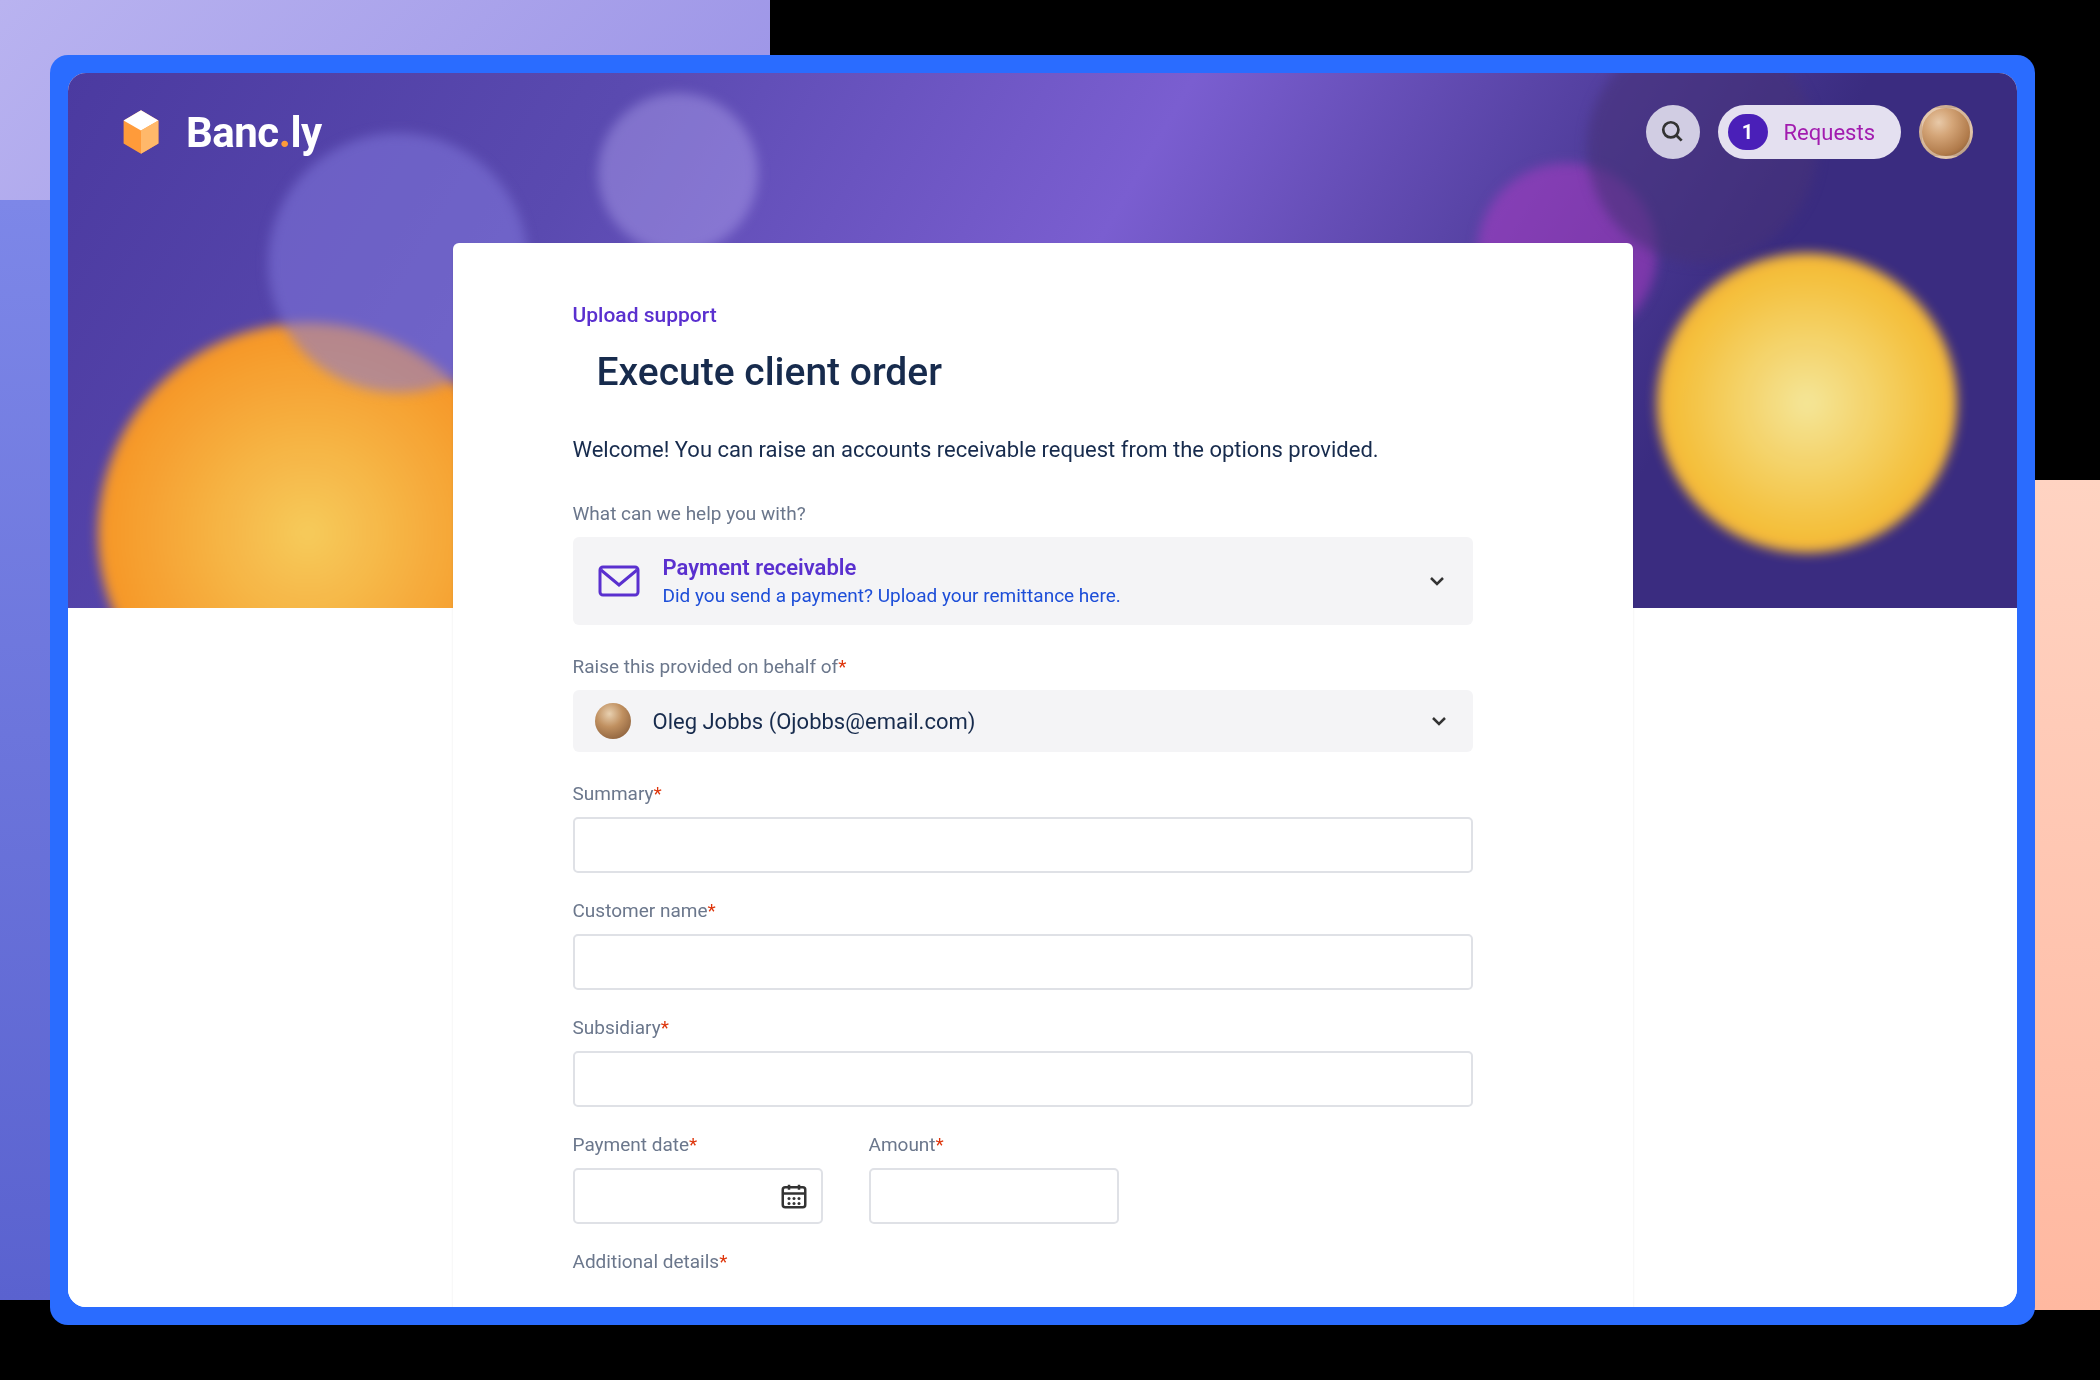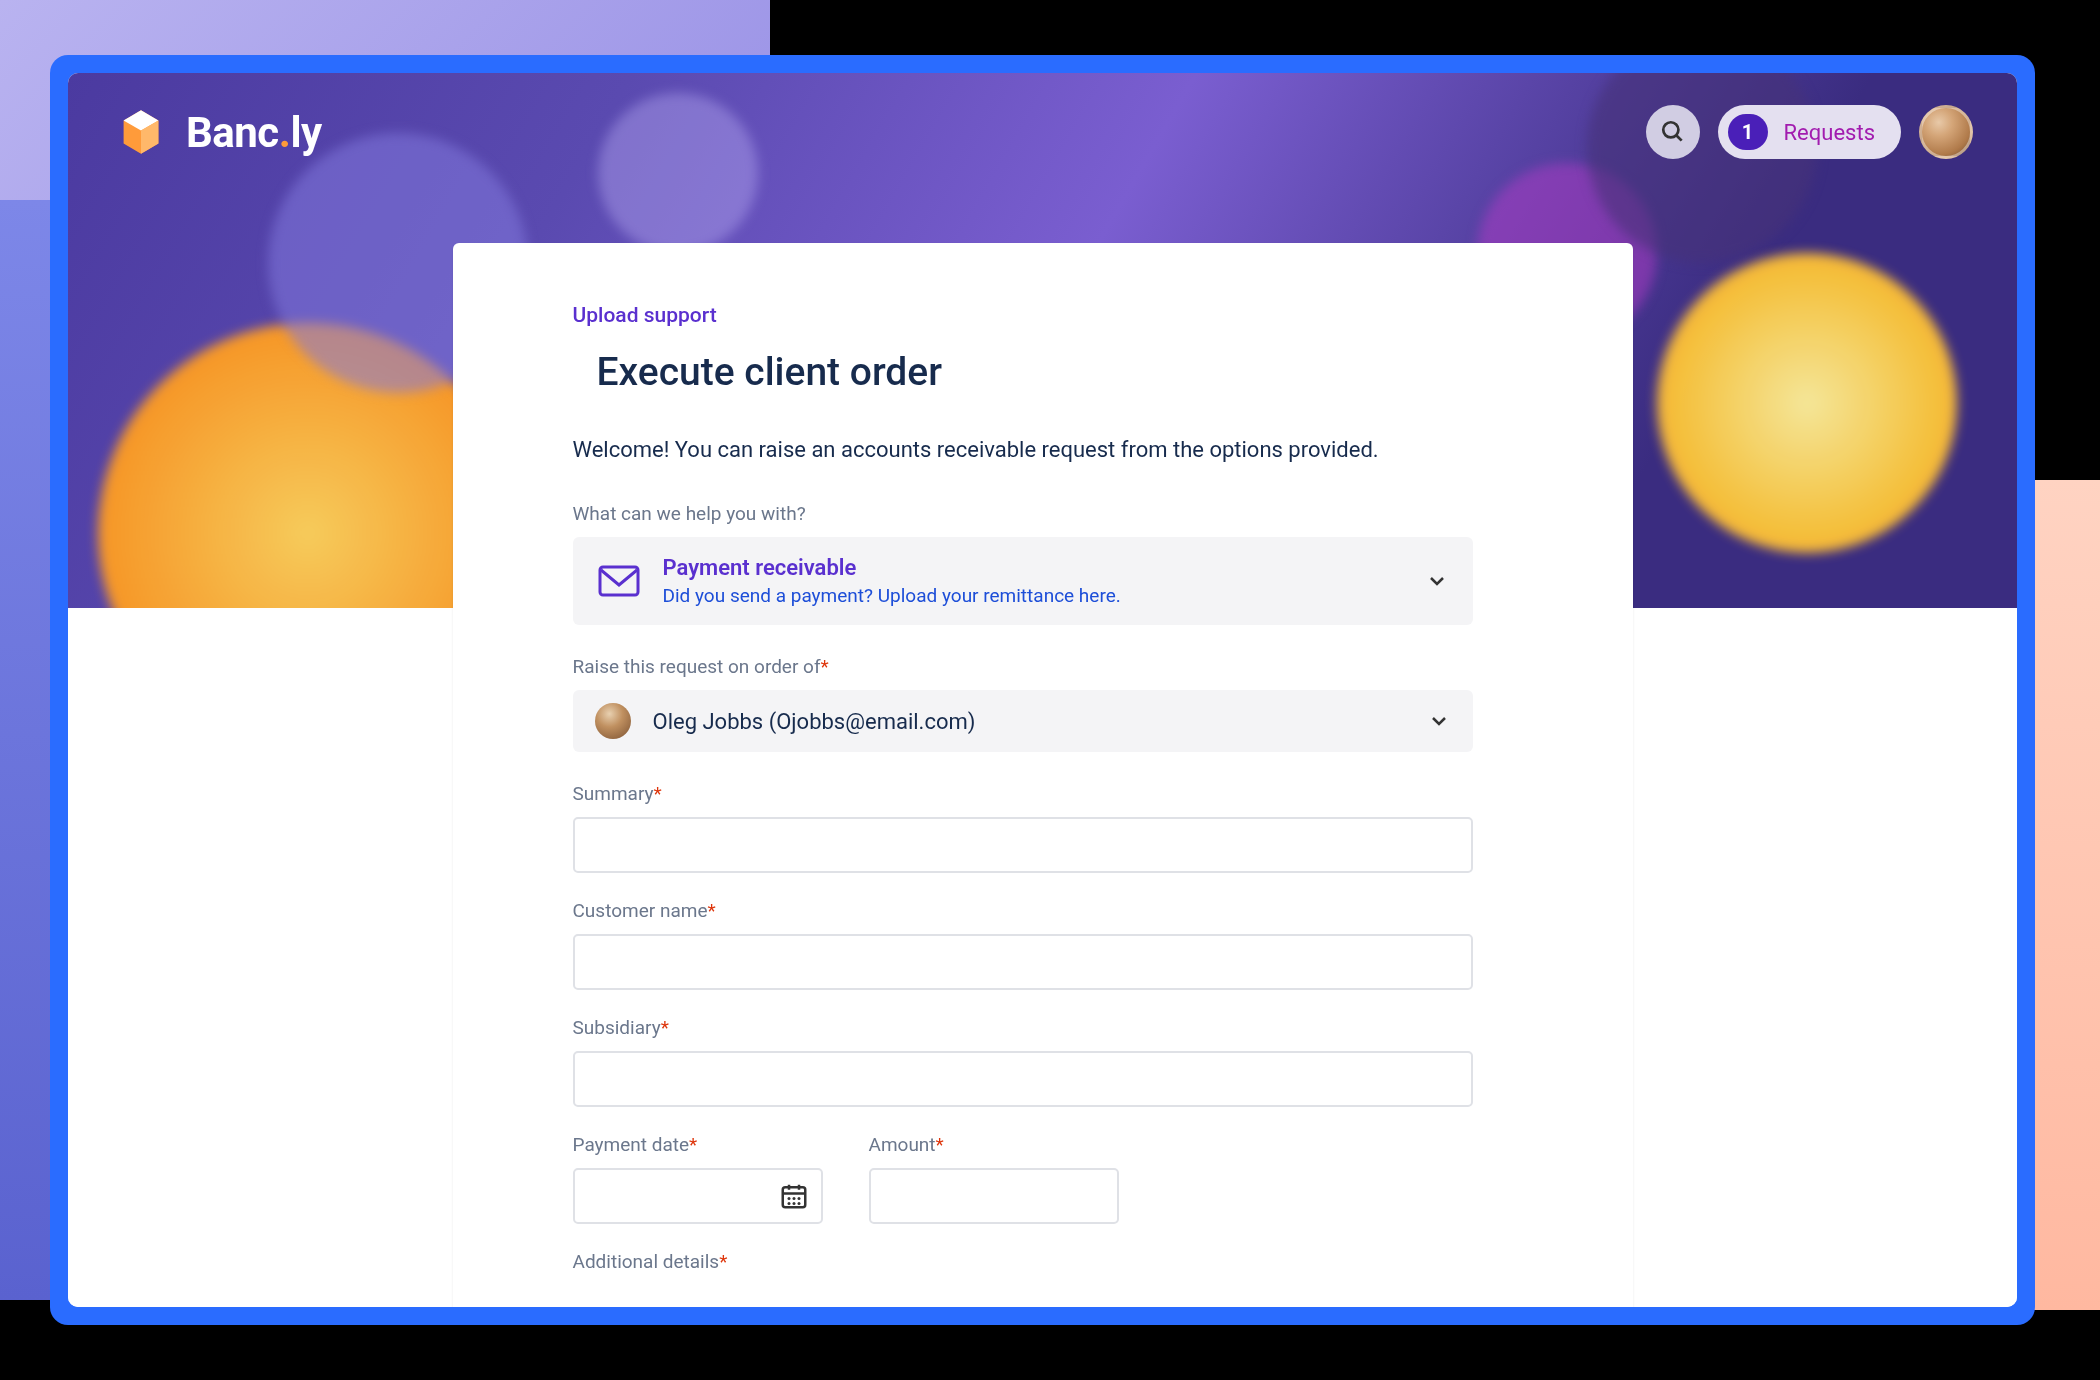--- a/index.html
+++ b/index.html
@@ -41,21 +41,21 @@
   top: 55px; left: 50px;
   width: 1985px; height: 1270px;
   border-radius: 18px;
   background: #2a6cff;
   padding: 18px;
   z-index: 2;
   overflow: hidden;
 }
 .inner {
   width: 100%; height: 100%;
-  border-radius: 10px;
+  border-radius: 18px;
   overflow: hidden;
   background: #fff;
   position: relative;
 }
 
 
 .hero {
   position: relative;
   width: 100%;
   height: 535px;
@@ -235,21 +235,21 @@
         <div class="select-body">
           <div class="select-title">Payment receivable</div>
           <div class="select-sub">Did you send a payment? Upload your remittance here.</div>
         </div>
         <svg class="chevron" viewBox="0 0 24 24" fill="none" stroke="#333" stroke-width="2.5">
           <polyline points="6 9 12 15 18 9"></polyline>
         </svg>
       </div>
 
       <div class="section-label">
-        <span>Raise this request on order of</span><span class="req">*</span>
+        <span>Raise this provided on behalf of</span><span class="req">*</span>
       </div>
       <div class="select-box simple">
         <div class="mini-avatar"></div>
         <div class="user-label">Oleg Jobbs (Ojobbs@email.com)</div>
         <svg class="chevron" viewBox="0 0 24 24" fill="none" stroke="#333" stroke-width="2.5">
           <polyline points="6 9 12 15 18 9"></polyline>
         </svg>
       </div>
 
       <div class="field-group">

